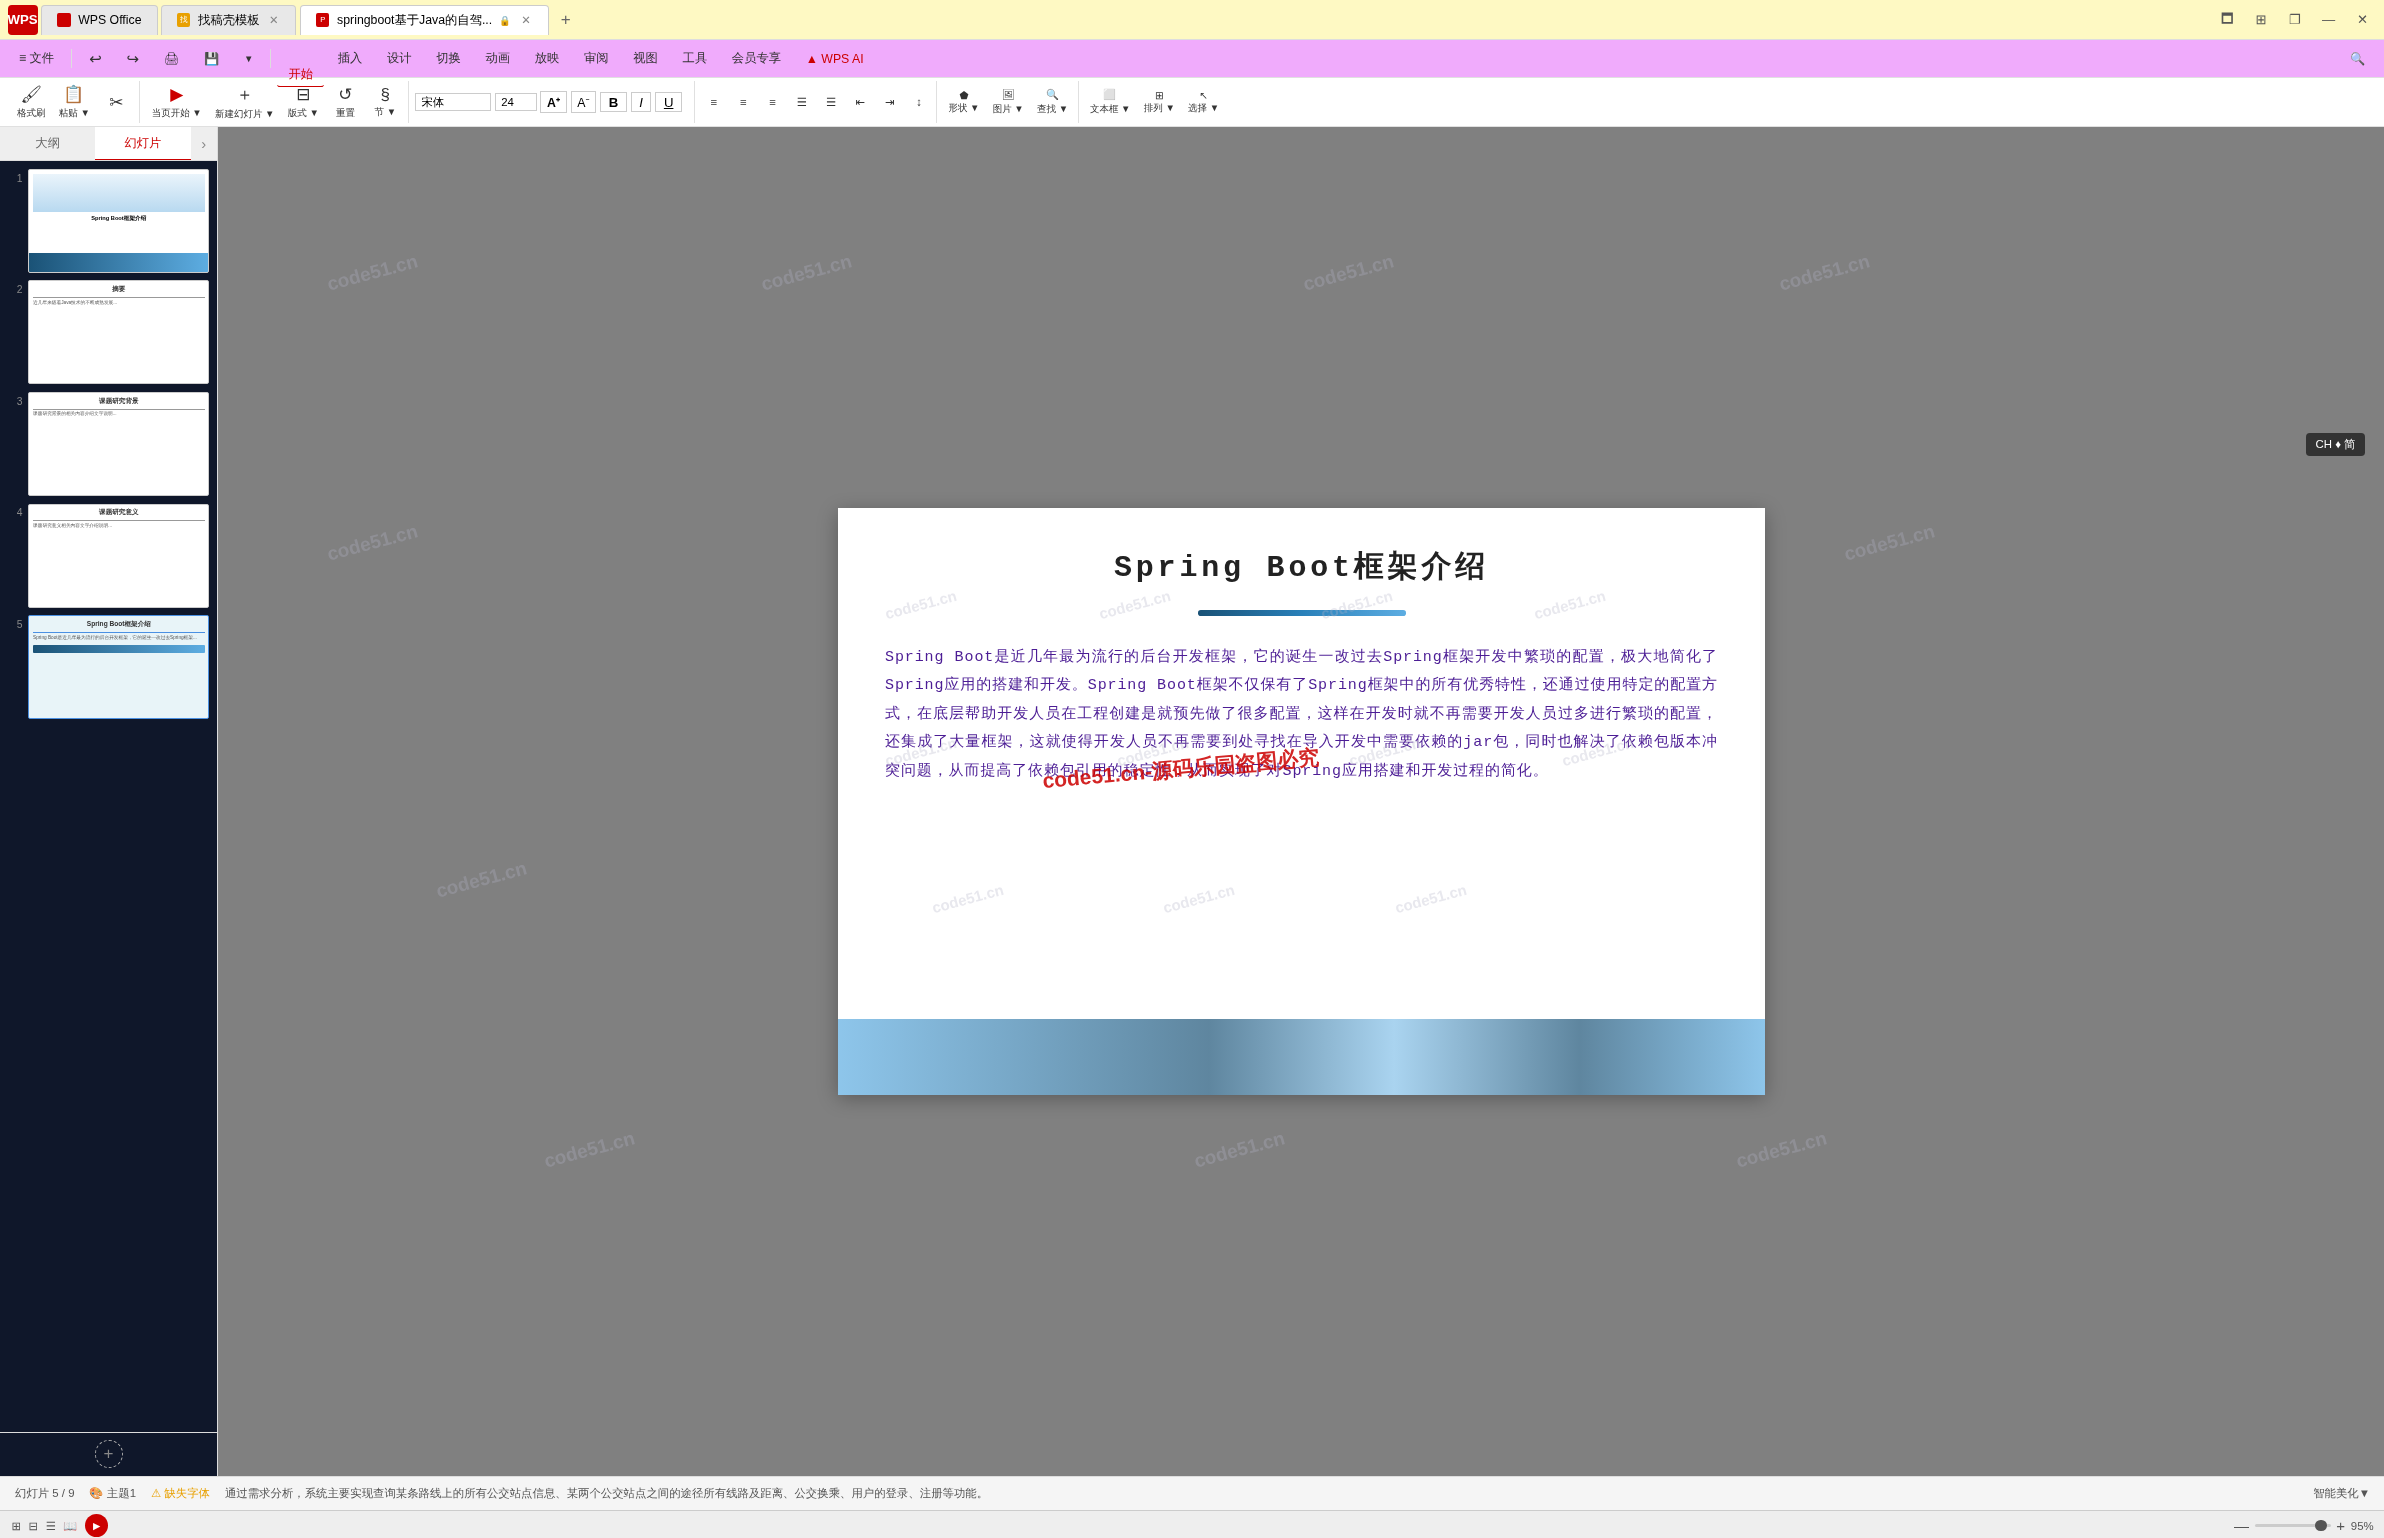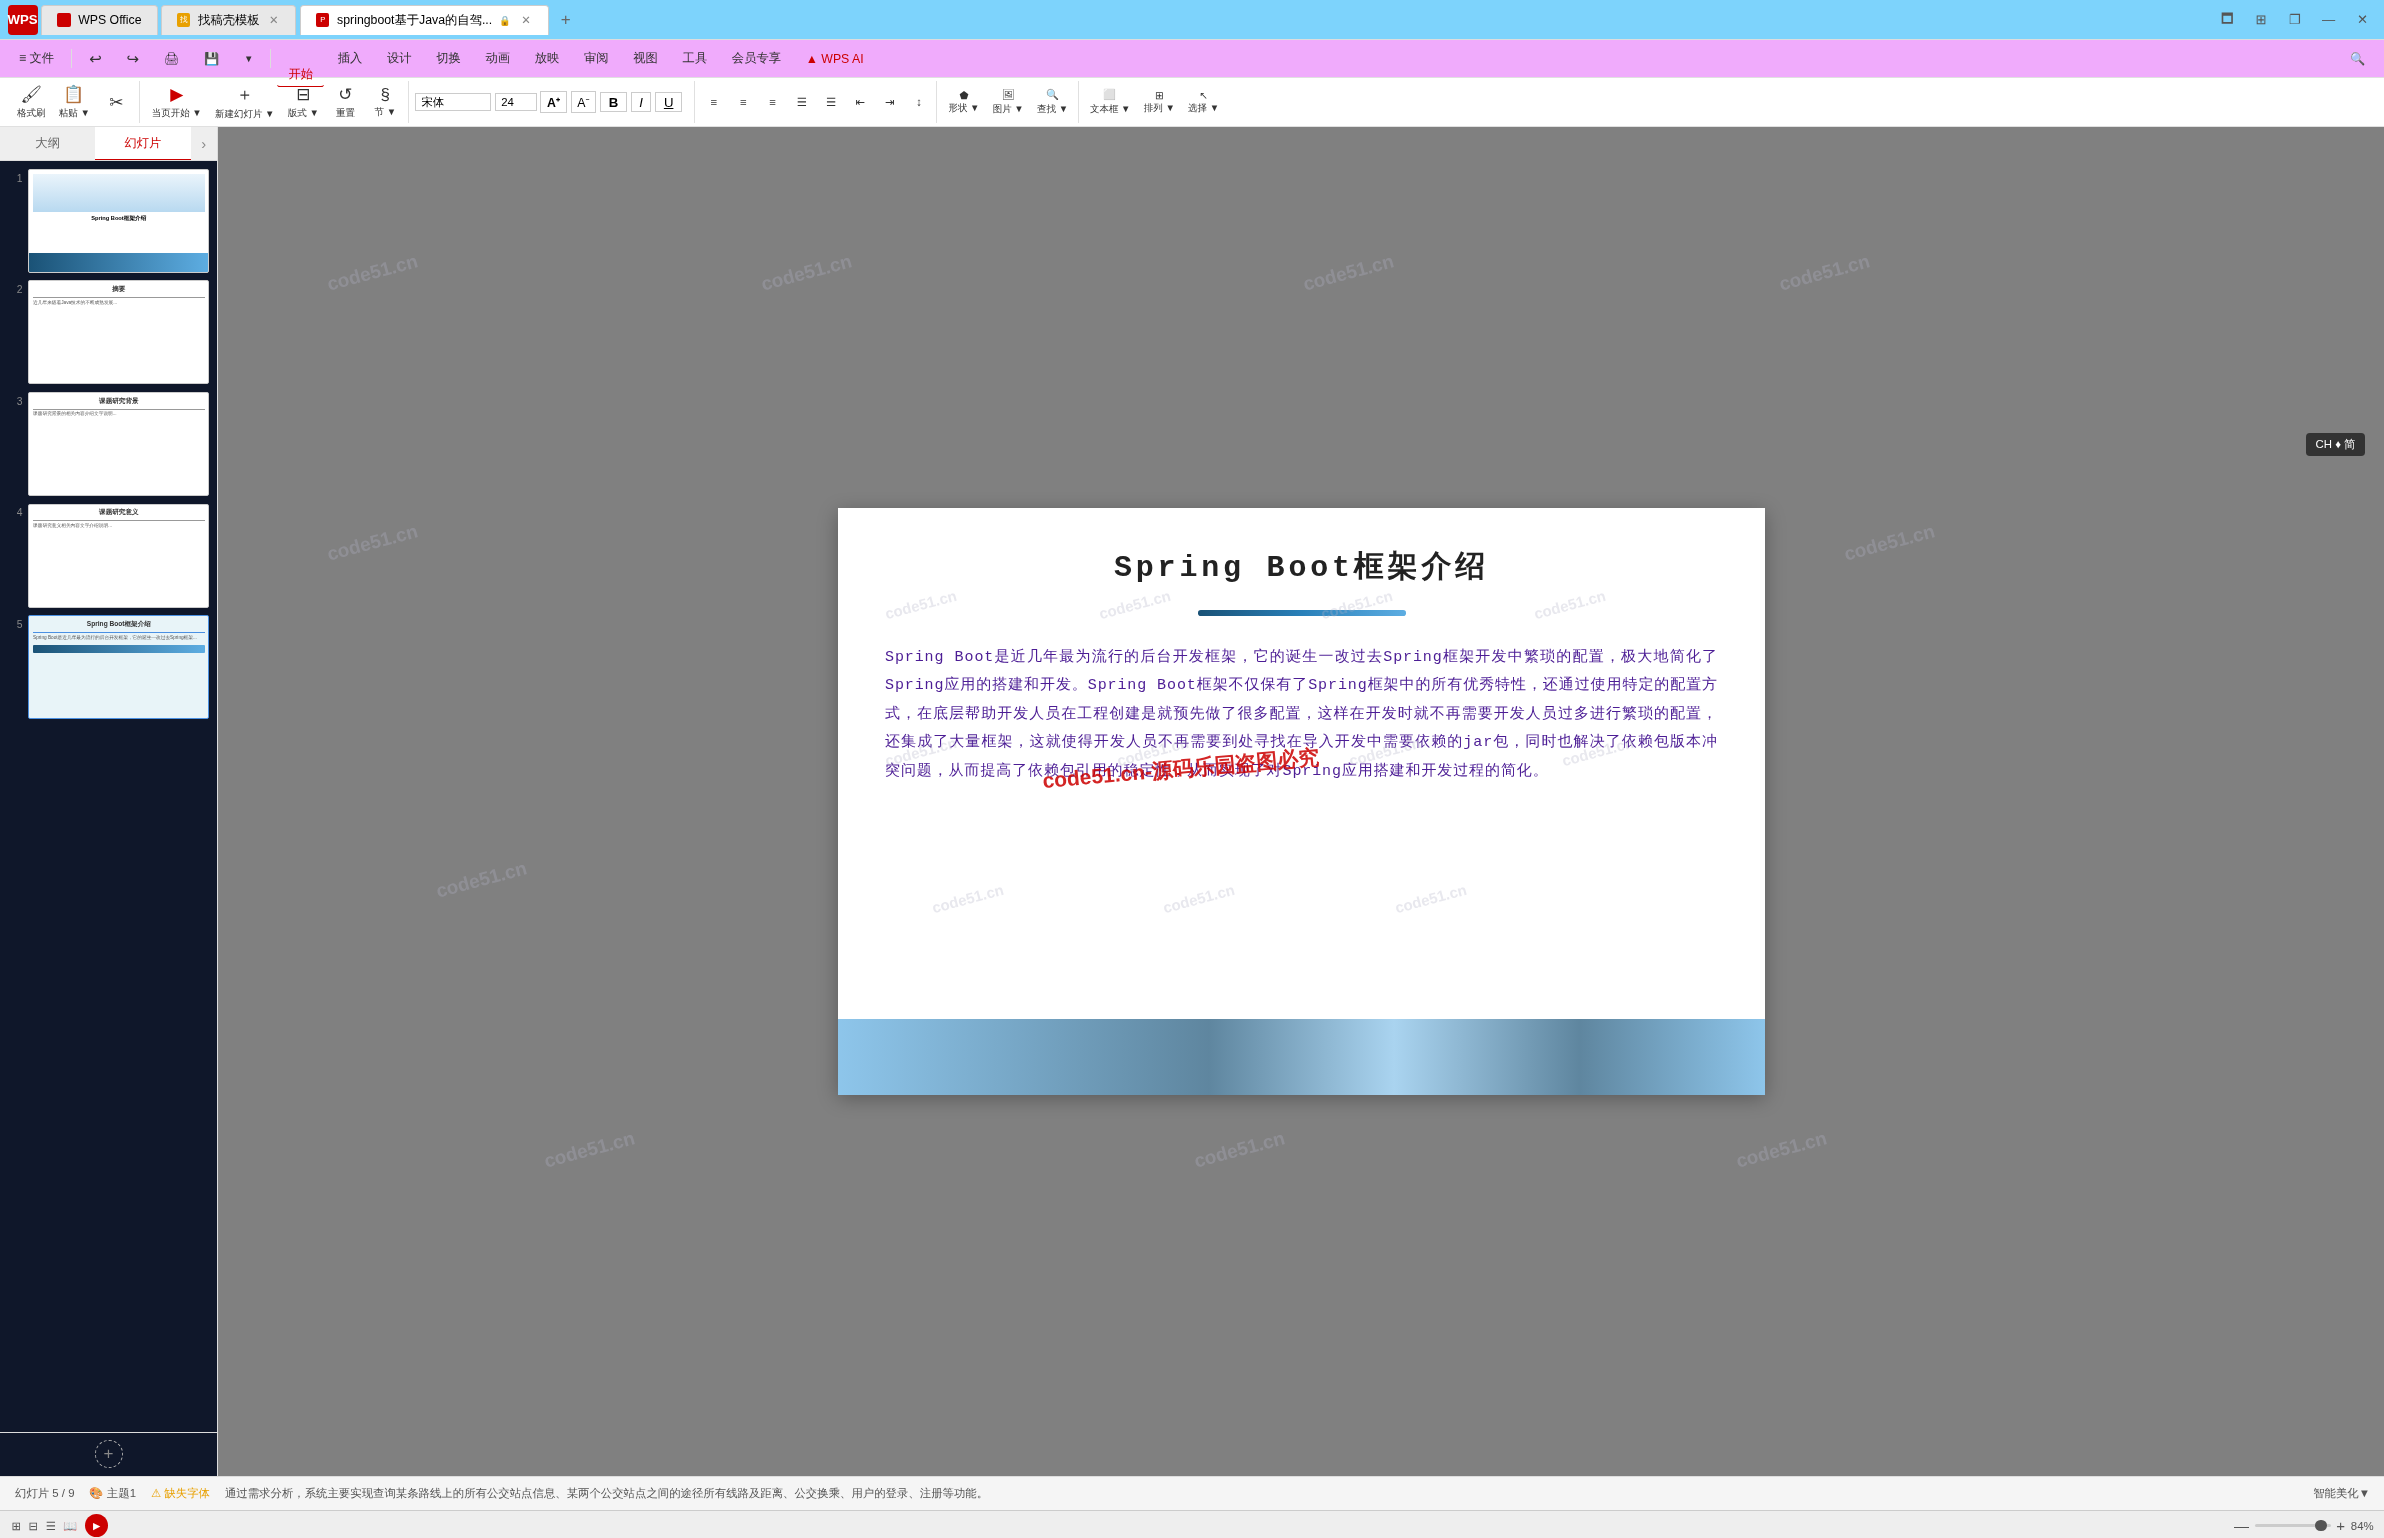--- a/index.html
+++ b/index.html
@@ -1,21 +1,21 @@
 <!DOCTYPE html>
 <html style="font-size:15px"><head>
   <meta charset="utf-8">
   <style>
     * { box-sizing: border-box; margin: 0; padding: 0; }
     body { font-family: 'Microsoft YaHei', 'SimHei', Arial, sans-serif; background: #f0f0f0; width: 2385px; height: 1539px; overflow: hidden; font-size: 13.2px; }
 
     
     .title-bar {
       display: flex; align-items: center; height: 40px;
-      background: #7dd3fc; border-bottom: 0.9px solid #ddd;
+      background: #fef9c3; border-bottom: 0.9px solid #ddd;
       padding: 0 7.6px; gap: 3.8px;
     }
     .title-bar-logo { width: 30px; height: 30px; background: #c00; border-radius: 3.8px; display: flex; align-items: center; justify-content: center; color: white; font-weight: bold; font-size: 13.2px; }
     .tab-item {
       display: flex; align-items: center; height: 30px; padding: 0 15px;
       background: #e8e8e8; border-radius: 3.8px 3.8px 0 0; font-size: 12.3px;
       cursor: pointer; gap: 7.6px; border: 0.9px solid #ccc; border-bottom: none;
     }
     .tab-item.active { background: white; }
     .tab-close { font-size: 11.4px; color: #888; cursor: pointer; padding: 0 1.9px; }
@@ -463,16 +463,16 @@
   <div style="cursor:pointer;">☰</div>
   <div style="cursor:pointer;">📖</div>
   <div style="width:23px;height:23px;background:#c00;border-radius:50%;display:flex;align-items:center;justify-content:center;color:white;cursor:pointer;font-size:9.5px;">▶</div>
   <div class="bottom-spacer"></div>
   <div class="zoom-control">
     <span style="cursor:pointer;font-size:15px;">—</span>
     <div class="zoom-slider">
       <div class="zoom-thumb"></div>
     </div>
     <span style="cursor:pointer;font-size:15px;">+</span>
-    <span>84%</span>
+    <span>95%</span>
   </div>
 </div>
 
 
 </body></html>

